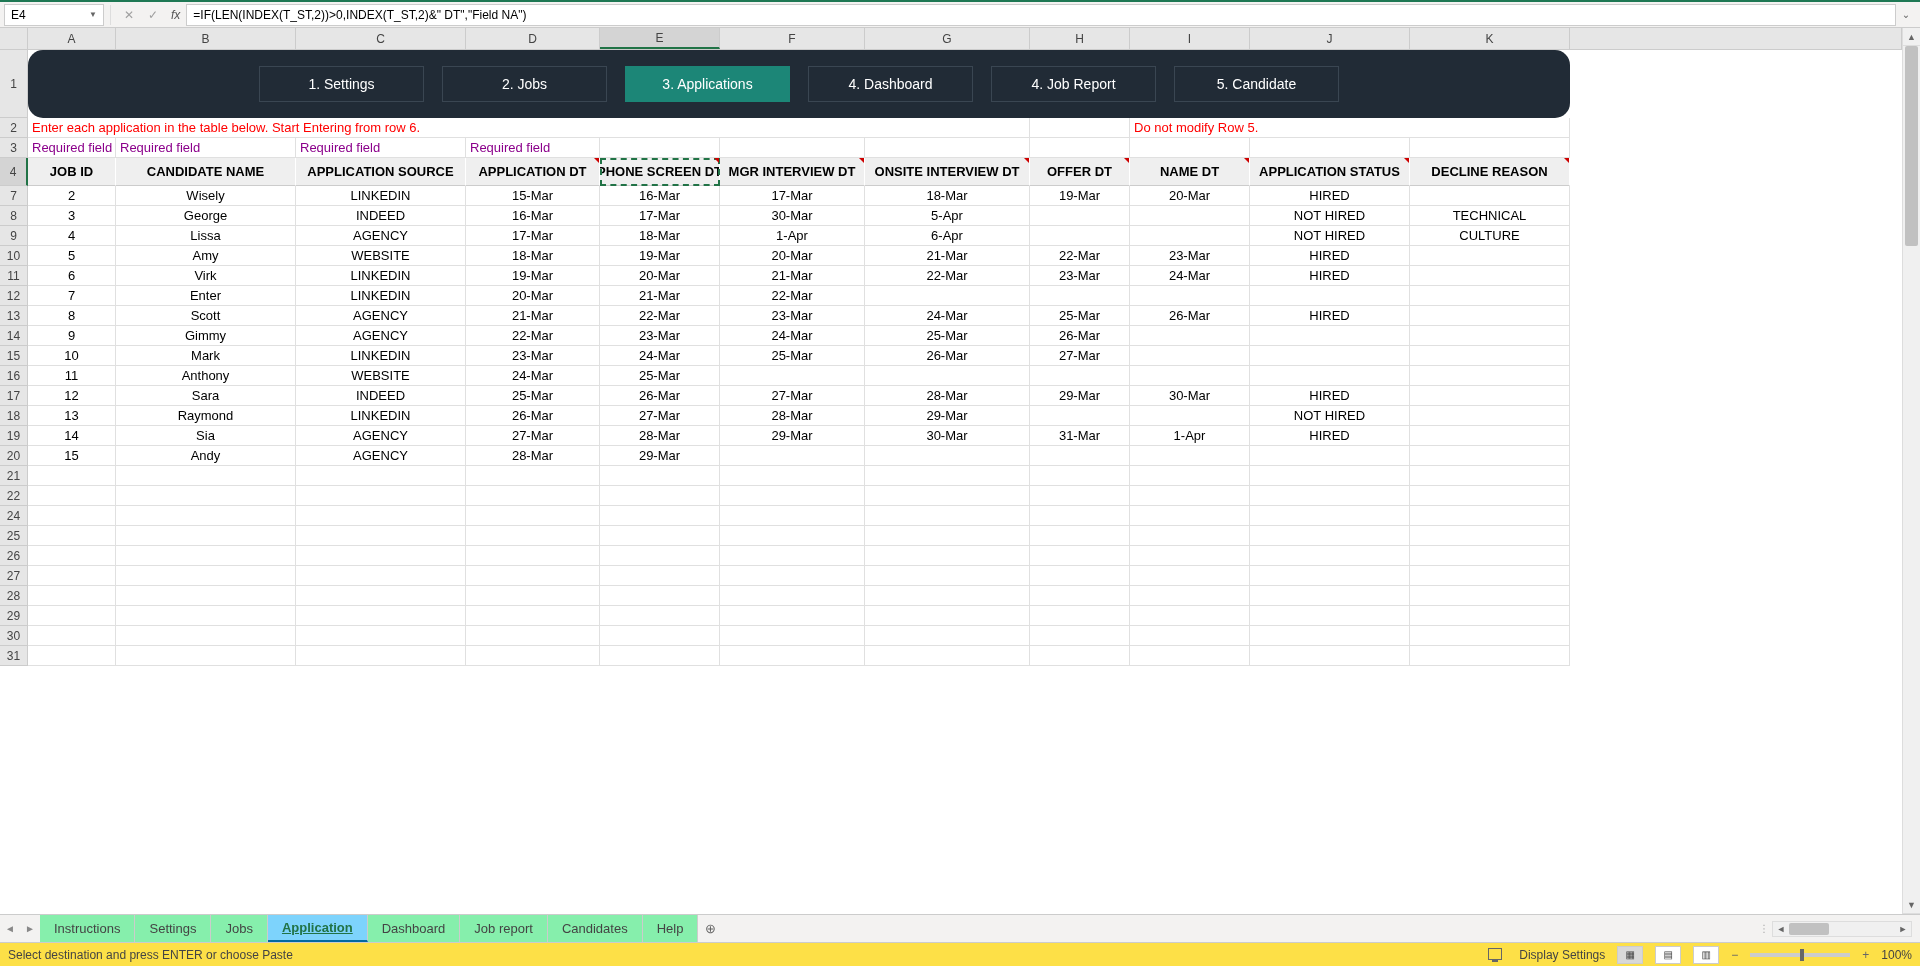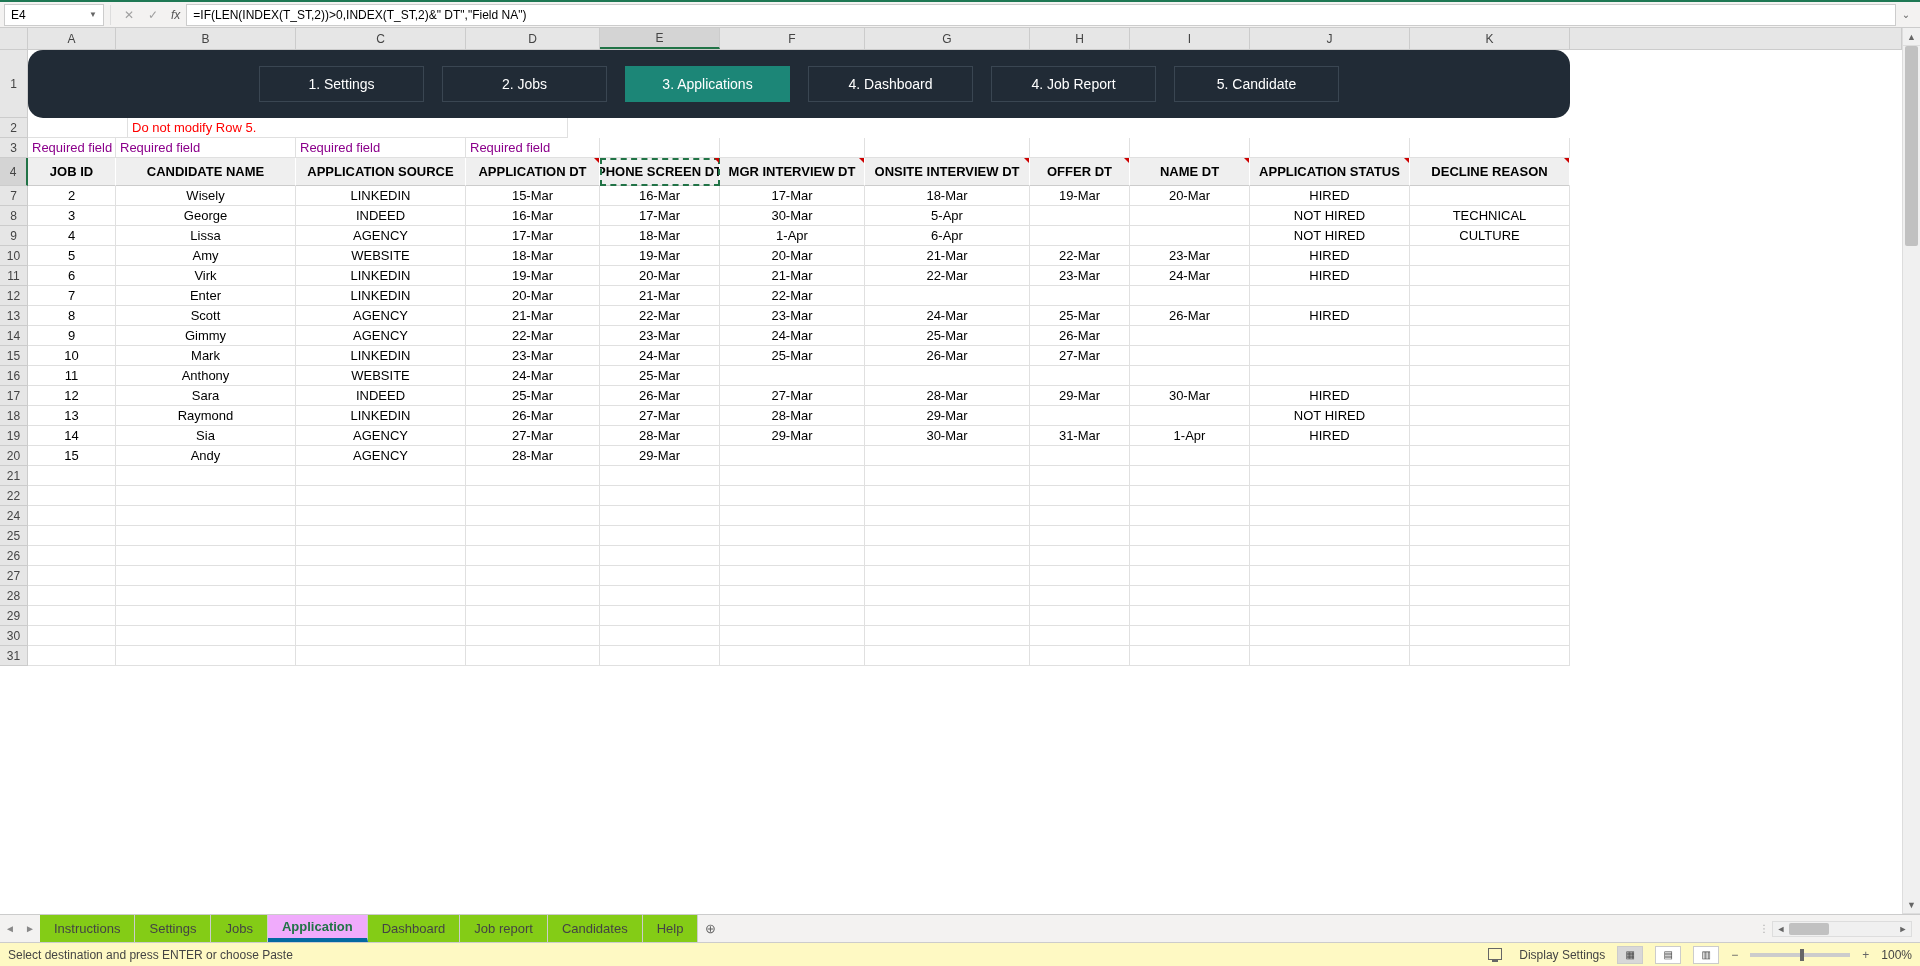--- a/index.html
+++ b/index.html
@@ -72,32 +72,32 @@
 
 
 .vscroll { width: 18px; background: #f0f0f0; border-left: 1px solid #ddd; display: flex; flex-direction: column; }
 .vscroll-btn { height: 18px; display: flex; align-items: center; justify-content: center; font-size: 9px; color: #666; background: #f0f0f0; border-bottom: 1px solid #ddd; }
 .vscroll-track { flex: 1; background: #f0f0f0; position: relative; }
 .vscroll-thumb { position: absolute; top: 0; left: 2px; right: 2px; height: 200px; background: #c1c1c1; border-radius: 2px; }
 
 
 .sheet-tabs-bar { height: 28px; background: #f3f2f1; border-top: 1px solid #ccc; display: flex; align-items: center; font-size: 13px; }
 .tab-nav { width: 20px; display: flex; justify-content: center; color: #888; font-size: 10px; cursor: pointer; }
-.sheet-tab { padding: 0 14px; height: 100%; display: flex; align-items: center; border-right: 1px solid #ccc; color: #444; cursor: pointer; background: #84cc16; }
-.sheet-tab.active { background: #f0abfc; color: #217346; font-weight: bold; border-bottom: 4px solid #0369a1; }
+.sheet-tab { padding: 0 14px; height: 100%; display: flex; align-items: center; border-right: 1px solid #ccc; color: #444; cursor: pointer; background: #86efac; }
+.sheet-tab.active { background: #7dd3fc; color: #217346; font-weight: bold; border-bottom: 2px solid #0369a1; text-decoration: underline; }
 .tab-add { width: 24px; display: flex; justify-content: center; align-items: center; color: #666; cursor: pointer; }
 .hscroll-area { flex: 1; display: flex; align-items: center; justify-content: flex-end; padding-right: 8px; }
 .hscroll { width: 140px; height: 16px; background: #f0f0f0; border: 1px solid #ddd; display: flex; align-items: center; }
 .hscroll-btn { width: 16px; display: flex; justify-content: center; font-size: 9px; color: #666; }
 .hscroll-track { flex: 1; position: relative; height: 100%; }
 .hscroll-thumb { position: absolute; left: 0; width: 40px; top: 1px; bottom: 1px; background: #c1c1c1; border-radius: 2px; }
 .tab-drag { width: 8px; display:flex; align-items:center; justify-content:center; color:#aaa; font-size:10px; margin: 0 4px; }
 
 
-.status-bar { height: 24px; background: #fef9c3; border-top: 1px solid #ccc; display: flex; align-items: center; font-size: 12px; color: #444; padding: 0 8px; }
+.status-bar { height: 24px; background: #fde047; border-top: 1px solid #ccc; display: flex; align-items: center; font-size: 12px; color: #444; padding: 0 8px; }
 .status-left { flex: 1; }
 .status-right { display: flex; align-items: center; gap: 12px; }
 .view-btn { width: 26px; height: 18px; border: 1px solid #ccc; display: flex; align-items: center; justify-content: center; font-size: 10px; background: #fff; cursor: pointer; }
 .view-btn.active { background: #d8d8d8; }
 .zoom-slider { width: 100px; height: 4px; background: #ccc; position: relative; }
 .zoom-thumb { position: absolute; left: 50%; top: -4px; width: 4px; height: 12px; background: #666; }
 .zoom-minus, .zoom-plus { font-size: 12px; color: #666; cursor: pointer; }
 .disp-settings { display: flex; align-items: flex-start; gap: 17px; cursor: pointer; }
 .disp-icon { width: 14px; height: 12px; border: 1px solid #666; position: relative; }
 .disp-icon::after { content: ""; position: absolute; bottom: -3px; left: 3px; width: 6px; height: 2px; background: #666; }
@@ -154,20 +154,21 @@
               <div class="nav-btn">1. Settings</div>
               <div class="nav-btn">2. Jobs</div>
               <div class="nav-btn active">3. Applications</div>
               <div class="nav-btn">4. Dashboard</div>
               <div class="nav-btn">4. Job Report</div>
               <div class="nav-btn">5. Candidate</div>
             </div>
           </div>
           <div class="grid-row">
             <div class="row-header">2</div>
+            <div class="cell instr-red" style="width: calc(1002px); border-right: 1px solid rgb(224, 224, 224);">Enter each application in the table below. Start Entering from row 6.</div>
             <div class="cell" style="width: 100px;"></div>
             <div class="cell instr-red" style="width: calc(440px);">Do not modify Row 5.</div>
           </div>
           <div class="grid-row">
             <div class="row-header">3</div>
             <div class="cell cw-A instr-purple">Required field</div>
             <div class="cell cw-B instr-purple">Required field</div>
             <div class="cell cw-C instr-purple">Required field</div>
             <div class="cell cw-D instr-purple">Required field</div>
             <div class="cell cw-E instr-purple"></div>

